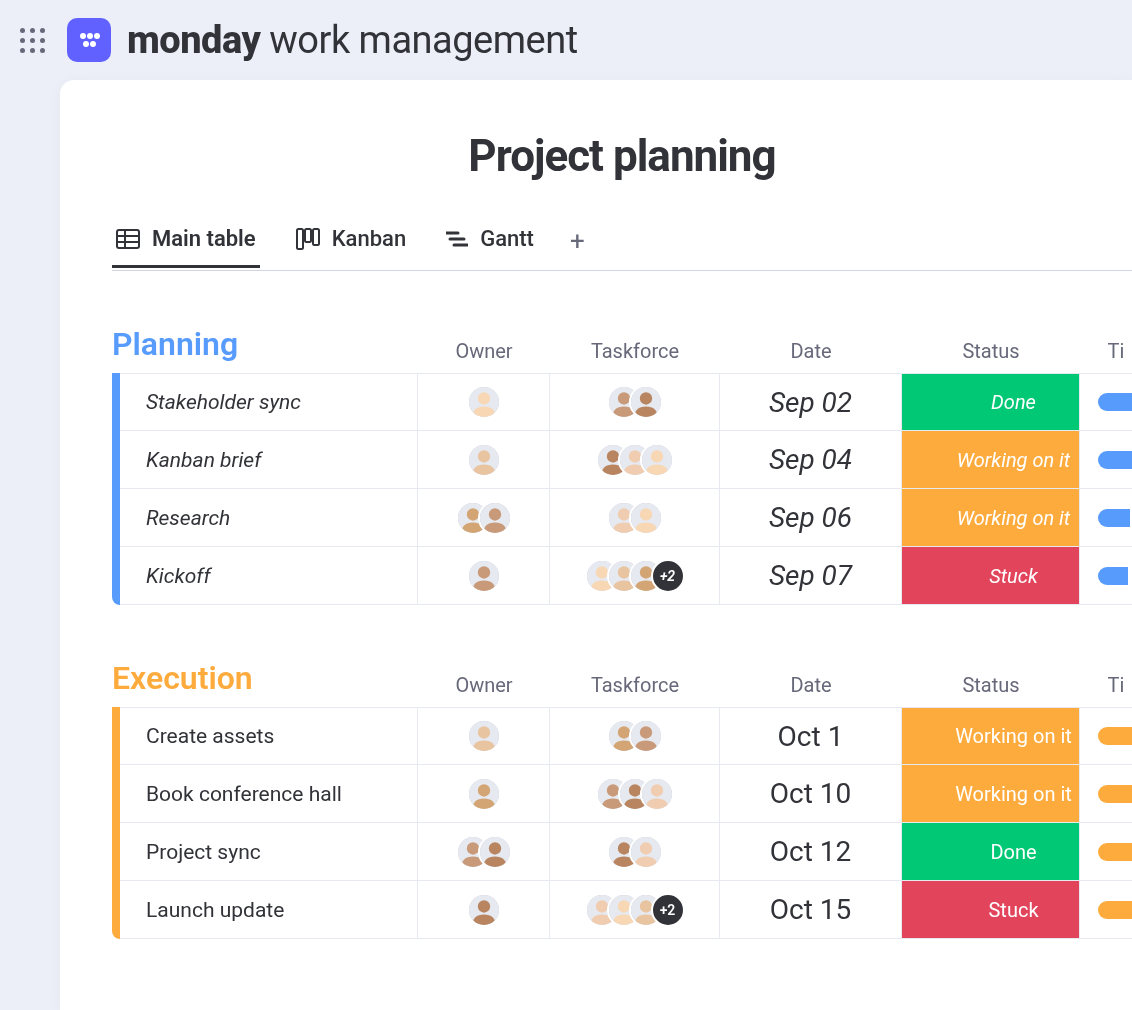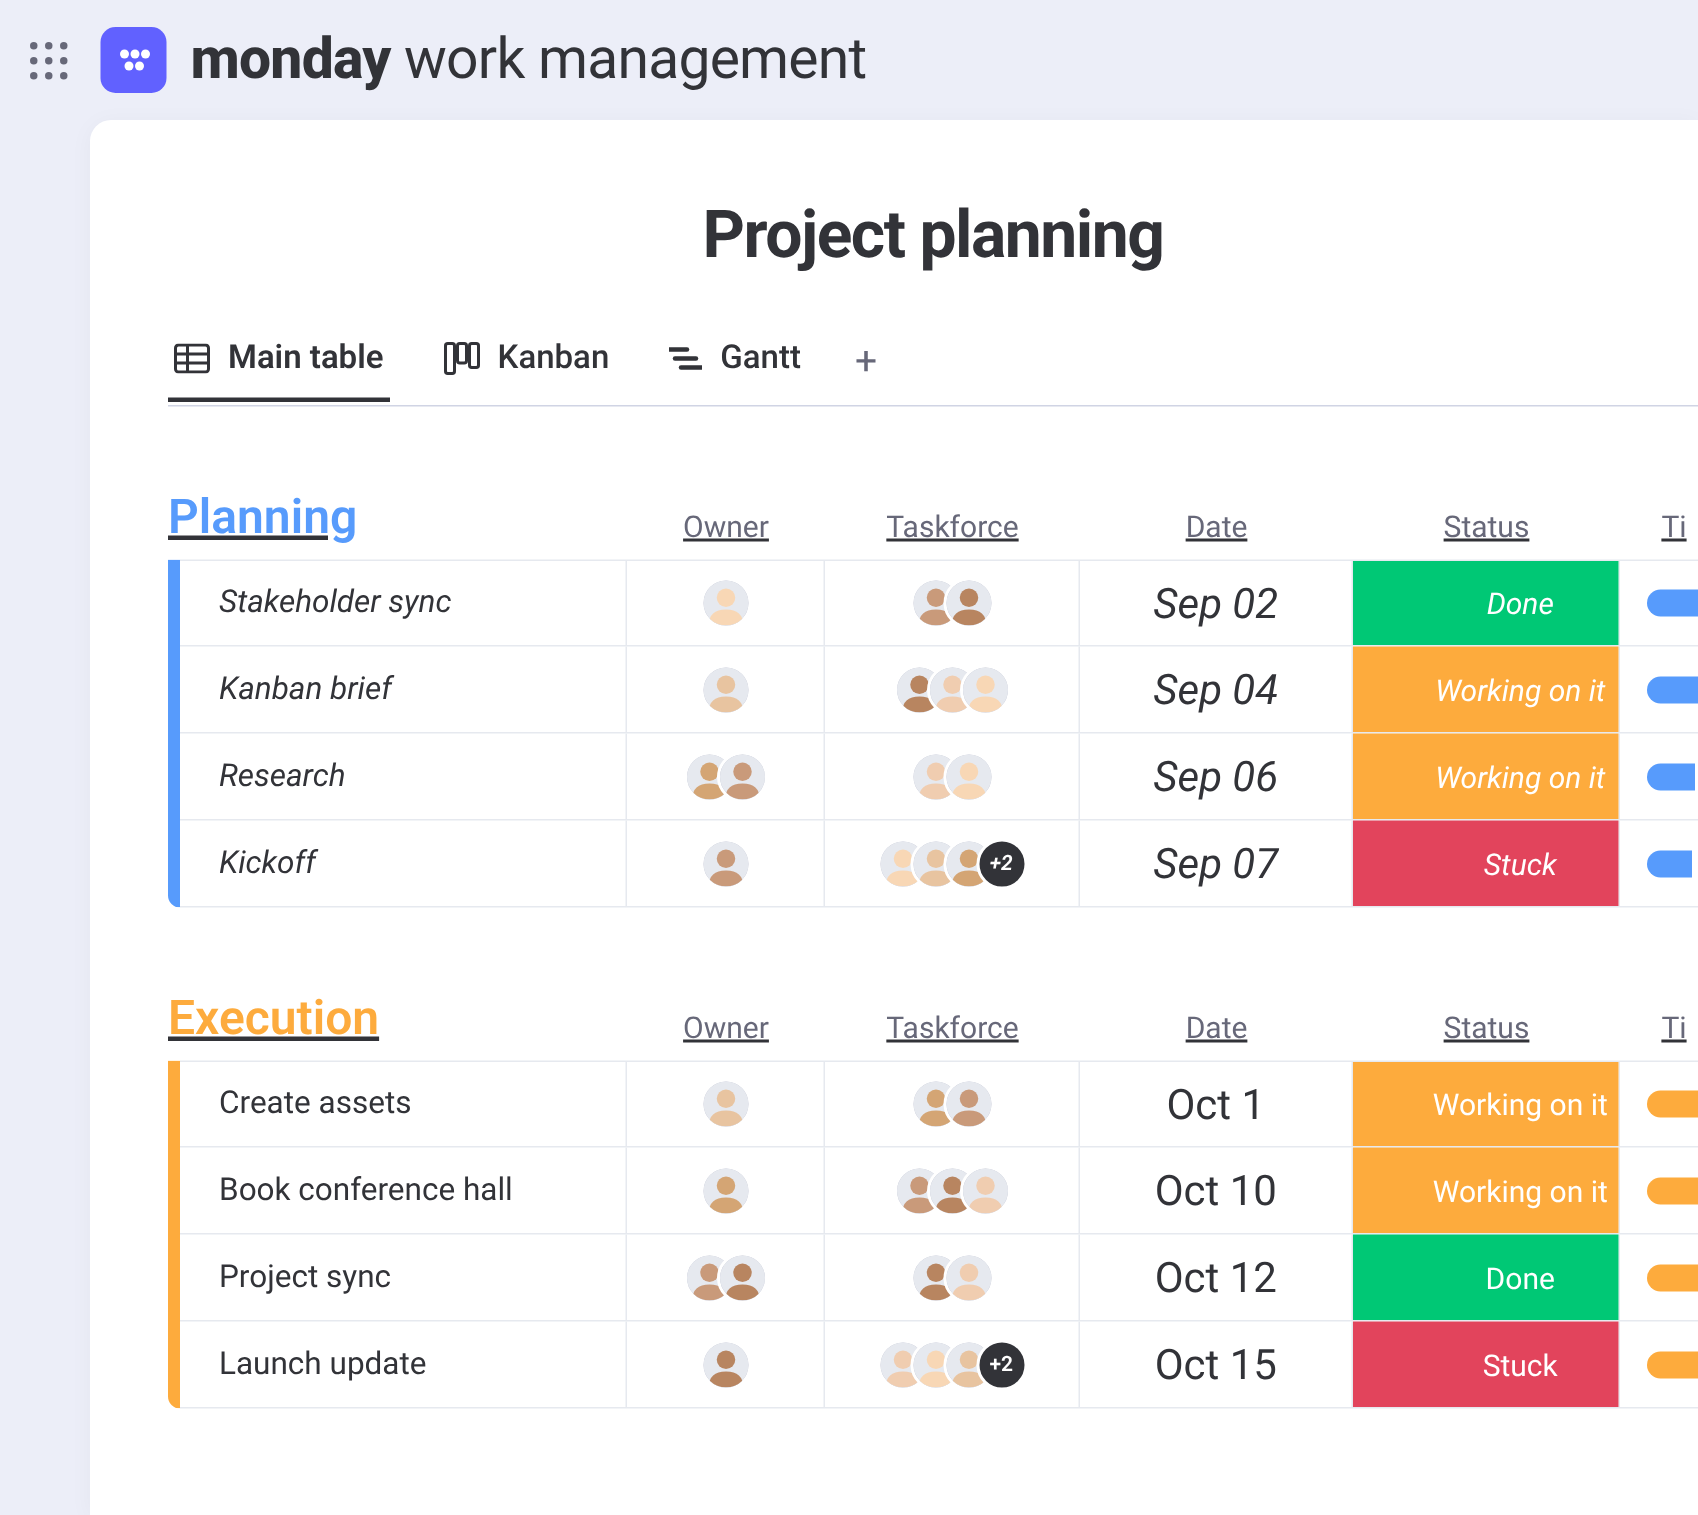--- a/index.html
+++ b/index.html
@@ -65,21 +65,20 @@
 .tab.active { border-bottom: 3px solid #323338; font-weight: 600; }
 .tab .ticon { display: inline-flex; }
 .add-tab { font-size: 26px; color: #676879; padding-bottom: 14px; cursor: pointer; }
 
 .group { margin-top: 54px; }
 .group-header {
   display: grid;
   grid-template-columns: 306px 132px 170px 182px 178px 1fr;
   align-items: end;
   padding-bottom: 10px;
-  text-decoration: underline;
 }
 .group-title { font-size: 32px; font-weight: 600; }
 .col-head {
   text-align: center; font-size: 20px; color: #676879; font-weight: 400;
 }
 .col-head.right-edge { text-align: center; padding-left: 20px; }
 
 .rows { border-left-width: 8px; border-left-style: solid; border-radius: 0 0 0 8px; }
 .row {
   display: grid;

